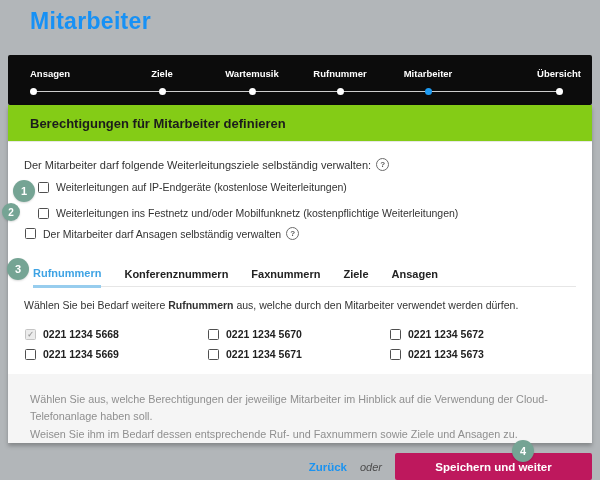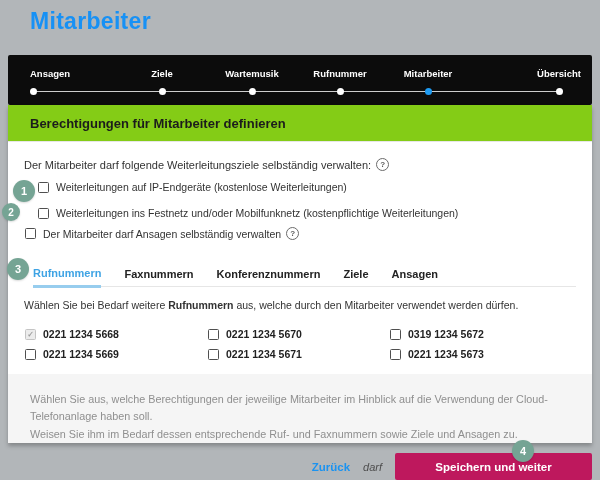--- a/index.html
+++ b/index.html
@@ -164,22 +164,22 @@
   </label>
 
   <label class="opt-row o3">
     <span class="cbx"></span>
     <span>Der Mitarbeiter darf Ansagen selbständig verwalten</span>
     <span class="help-icon">?</span>
   </label>
 
   <div class="tabs">
     <span class="tab active">Rufnummern</span>
+    <span class="tab">Konferenznummern</span>
     <span class="tab">Faxnummern</span>
-    <span class="tab">Konferenznummern</span>
     <span class="tab">Ziele</span>
     <span class="tab">Ansagen</span>
   </div>
 
   <div class="hint-row">
     <span>Wählen Sie bei Bedarf weitere </span><b>Rufnummern</b><span> aus, welche durch den Mitarbeiter verwendet werden dürfen.</span>
   </div>
 
   <div class="num-grid">
     <label class="num-item">
@@ -193,36 +193,36 @@
     <label class="num-item">
       <span class="cbx"></span>
       <span>0221 1234 5670</span>
     </label>
     <label class="num-item">
       <span class="cbx"></span>
       <span>0221 1234 5671</span>
     </label>
     <label class="num-item">
       <span class="cbx"></span>
-      <span>0319 1234 5672</span>
+      <span>0221 1234 5672</span>
     </label>
     <label class="num-item">
       <span class="cbx"></span>
       <span>0221 1234 5673</span>
     </label>
   </div>
 
   <div class="card-footer">
     <div>Wählen Sie aus, welche Berechtigungen der jeweilige Mitarbeiter im Hinblick auf die Verwendung der Cloud-Telefonanlage haben soll.</div>
     <div>Weisen Sie ihm im Bedarf dessen entsprechende Ruf- und Faxnummern sowie Ziele und Ansagen zu.</div>
   </div>
 </div>
 
 <div class="actions">
   <span class="back-link">Zurück</span>
-  <span class="or-text">darf</span>
+  <span class="or-text">oder</span>
   <button class="submit-btn">Speichern und weiter</button>
 </div>
 
 <div class="callout c1">1</div>
 <div class="callout c2">2</div>
 <div class="callout c3">3</div>
 <div class="callout c4">4</div>
 
 </body></html>

